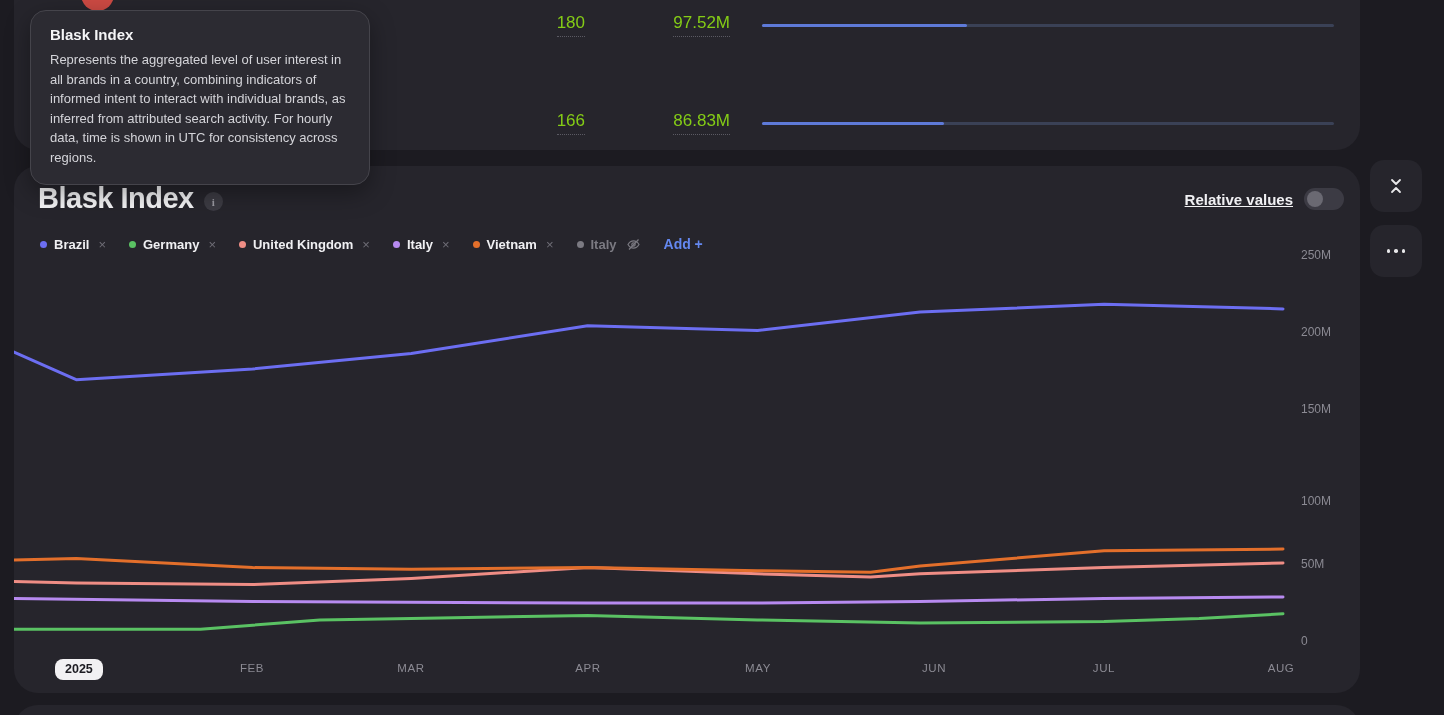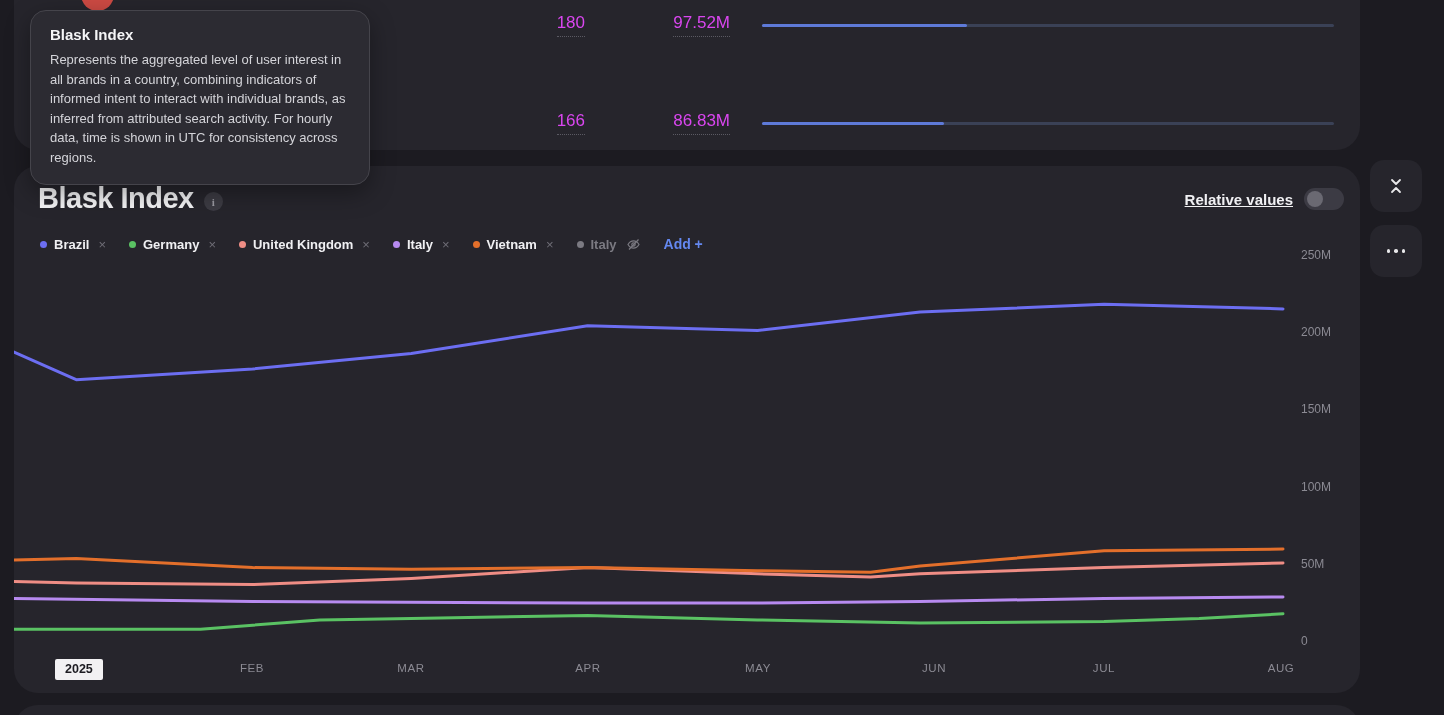--- a/index.html
+++ b/index.html
@@ -12,21 +12,21 @@
   }
   .card {
     position:absolute;
     background:#26252c;
     border-radius:24px;
   }
   
   #top-card { left:14px; top:-44px; width:1346px; height:194px; }
   .t-row { position:absolute; left:0; width:100%; height:26px; display:flex; align-items:center; }
   .t-rank, .t-val {
-    font-size:17px; color:#d946ef; text-align:right;
+    font-size:17px; color:#84cc16; text-align:right;
   }
   .t-rank { position:absolute; left:440px; width:131px; }
   .t-val  { position:absolute; left:560px; width:156px; }
   .t-rank span, .t-val span {
     display:inline-block; border-bottom:1px dotted #5b5a63; padding-bottom:3px;
   }
   .t-bartrack {
     position:absolute; left:748px; width:572px; height:3px;
     background:#3a4156; border-radius:2px;
   }
@@ -64,21 +64,21 @@
   
   #relative-row { position:absolute; top:22px; right:16px; display:flex; align-items:center; gap:11px;text-decoration:underline; }
   #relative-label { font-size:15px; font-weight:bold; color:#f0f0f3; }
   .toggle { width:40px; height:22px; border-radius:11px; background:#3c3b44; position:relative; }
   .knob { position:absolute; left:3px; top:3px; width:16px; height:16px; border-radius:50%; background:#6a6972; }
   
   .ylab { position:absolute; left:1287px; font-size:12px; color:#8b8a93; }
   .xlab { position:absolute; top:496px; font-size:11.5px; letter-spacing:0.6px; color:#8b8a93; transform:translateX(-50%); }
   #year-pill {
     position:absolute; left:41px; top:493px; background:#f2f1f3; color:#1d1c22;
-    font-size:12.5px; font-weight:bold; border-radius:2px; padding:3px 10px 4px 10px;
+    font-size:12.5px; font-weight:bold; border-radius:8px; padding:3px 10px 4px 10px;
   }
   #chart-svg { position:absolute; left:0; top:0; pointer-events:none; }
   
   .side-btn {
     position:absolute; left:1370px; width:52px; height:52px; border-radius:14px;
     background:#26252c; display:flex; align-items:center; justify-content:center;
   }
   #btn-collapse { top:160px; }
   #btn-more { top:225px; }
   .dots3 { display:flex; gap:4px; }
@@ -160,21 +160,21 @@
   <div id="relative-row">
     <span id="relative-label">Relative values</span>
     <span class="toggle">
         <span class="knob"></span>
       </span>
   </div>
 
   <span class="ylab" style="top:82px">250M</span>
   <span class="ylab" style="top:159px">200M</span>
   <span class="ylab" style="top:236px">150M</span>
-  <span class="ylab" style="top:314px">100M</span>
+  <span class="ylab" style="top:328px">100M</span>
   <span class="ylab" style="top:391px">50M</span>
   <span class="ylab" style="top:468px">0</span>
 
   <span id="year-pill">2025</span>
   <span class="xlab" style="left:238px">FEB</span>
   <span class="xlab" style="left:397px">MAR</span>
   <span class="xlab" style="left:574px">APR</span>
   <span class="xlab" style="left:744px">MAY</span>
   <span class="xlab" style="left:920px">JUN</span>
   <span class="xlab" style="left:1090px">JUL</span>

